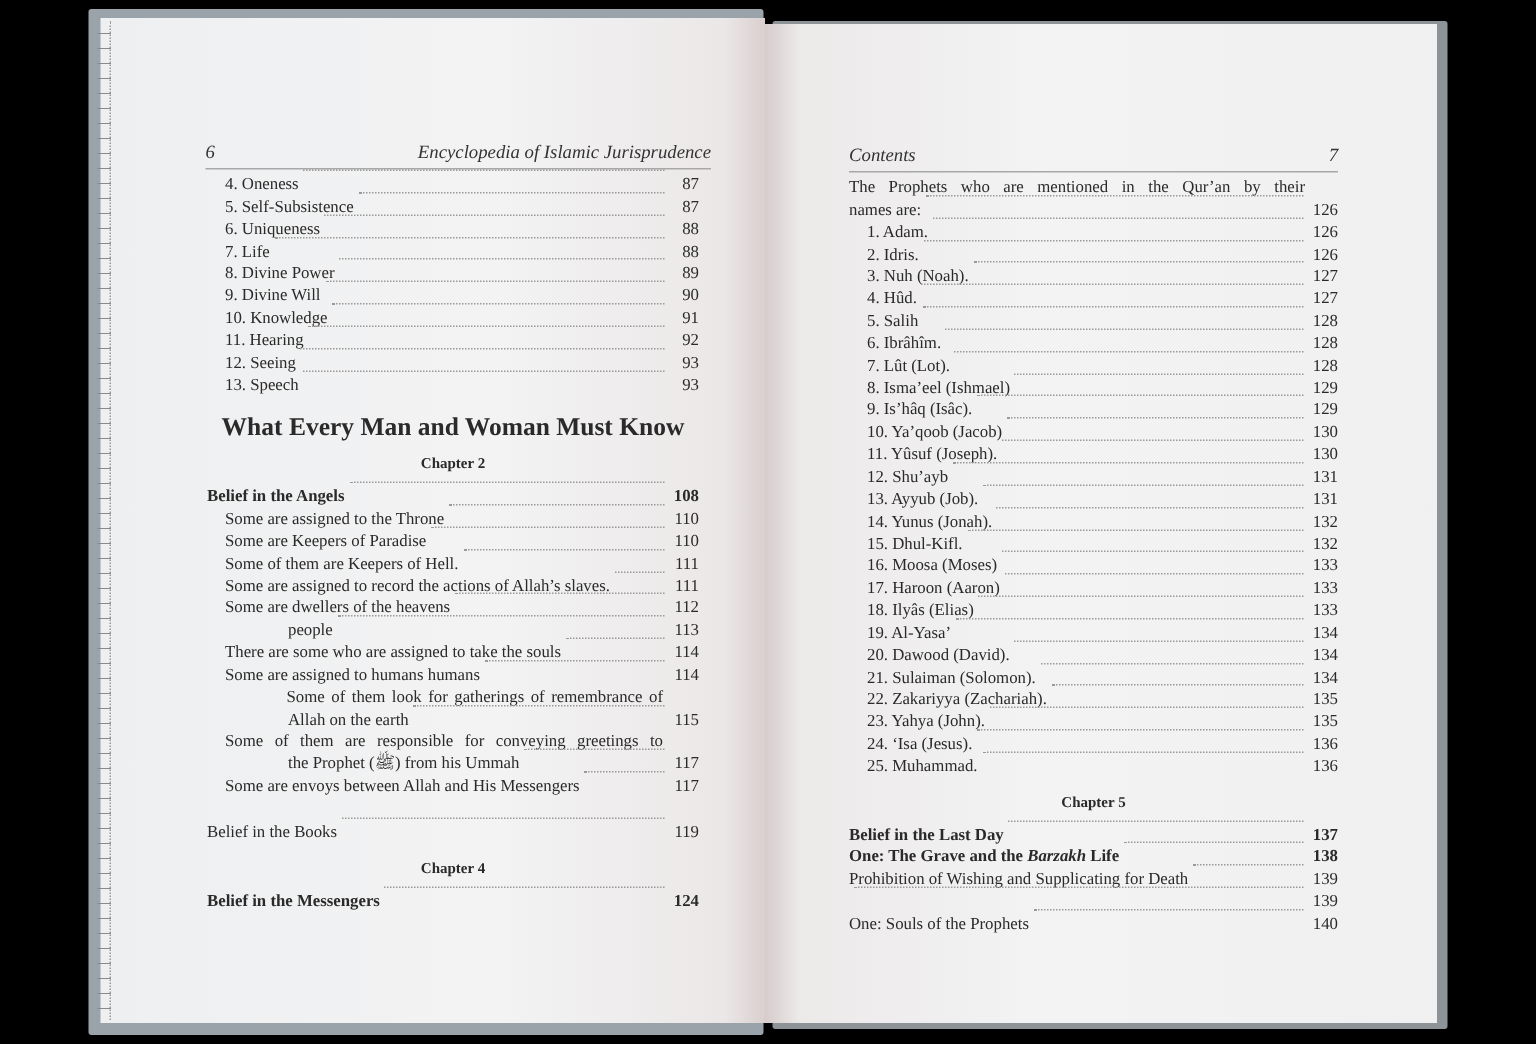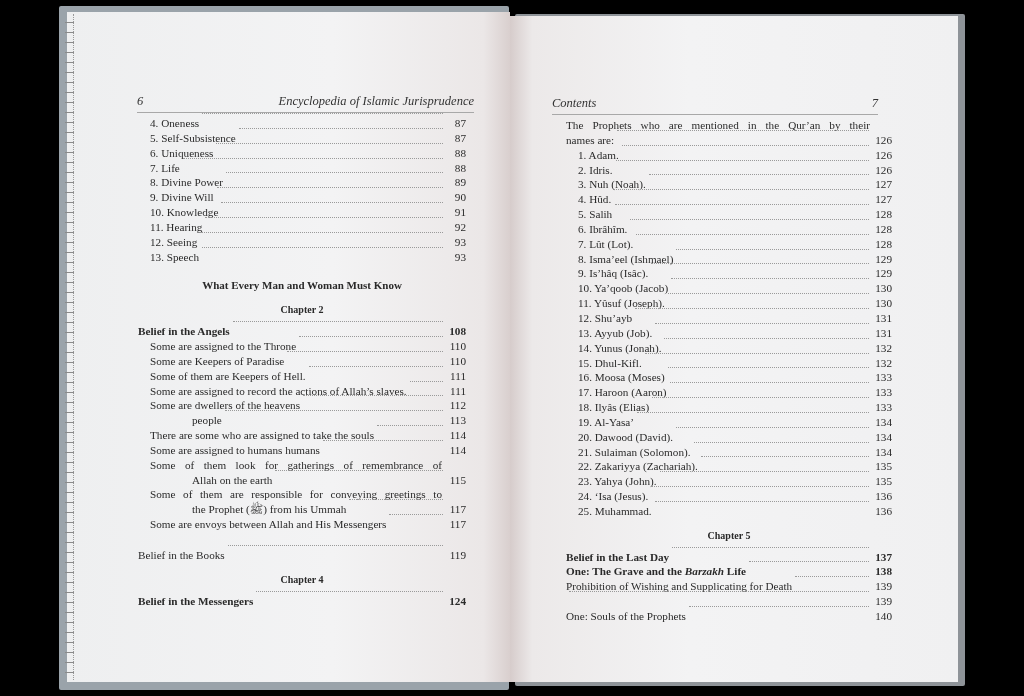--- a/index.html
+++ b/index.html
@@ -30,33 +30,33 @@
     position:absolute; left:65px; top:14px; width:8px; height:666px;
     background-image: repeating-linear-gradient(to bottom, transparent 0 8px, #8a8a8a 8px 9px, transparent 9px 10px);
     border-right:1px dotted #999;
   }
   .running-head {
     position:absolute; font-style:italic; font-size:12.5px; color:#333;
     border-bottom:1px solid #a8a8a8; padding-bottom:3px;
     display:flex; justify-content:space-between;
   }
   .rh-left { left:137px; top:94px; width:337px; }
-  .rh-right { left:552px; top:96px; width:326px; }
+  .rh-right { left:566px; top:96px; width:326px; }
   .toc { position:absolute; font-size:11.2px; line-height:14.85px; }
   .toc-left { left:138px; top:116px; width:328px; }
   .toc-right { left:566px; top:118px; width:326px; }
   .row { display:flex; align-items:flex-start; white-space:nowrap; }
   .row .t { flex:0 0 auto; }
   .row .lead { flex:1 1 auto; border-bottom:1px dotted #9a9a9a; margin:0 3px; position:relative; top:-3px; min-width:6px; }
   .row .p { flex:0 0 auto; text-align:right; min-width:20px; }
   .ind1 { padding-left:12px; }
   .bold { font-weight:bold; }
   .wrap { white-space:normal; text-align:justify; text-align-last:justify; }
   .hang { padding-left:42px; }
-  .section-title { font-weight:bold; text-align:center; font-size:11px; }
+  .section-title { font-weight:bold; text-align:center; font-size:17px; }
   .chapter { font-weight:bold; text-align:center; font-size:10px; }
   .gap-s { height:6px; }
   .gap-m { height:10px; }
   .gap-l { height:14px; }
 </style>
 </head>
 <body>
 
 <div class="book">
   <div class="cover-left"></div>
@@ -171,21 +171,21 @@
         <span class="t">There are some who are assigned to take the souls</span>
         <span class="lead"></span>
         <span class="p">114</span>
       </div>
     <div class="row ind1">
         <span class="t">Some are assigned to humans humans</span>
         <span class="lead"></span>
         <span class="p">114</span>
       </div>
     <div class="ind1">
-      <div class="wrap" style="padding-right:24px;">Some of them look for gatherings of remembrance of</div>
+      <div class="wrap" style="padding-right:24px;margin-left:41px;">Some of them look for gatherings of remembrance of</div>
       <div class="row hang">
           <span class="t">Allah on the earth</span>
           <span class="lead"></span>
           <span class="p">115</span>
         </div>
     </div>
     <div class="ind1">
       <div class="wrap" style="padding-right:24px;">Some of them are responsible for conveying greetings to</div>
       <div class="row hang">
           <span class="t">the Prophet (ﷺ) from his Ummah</span>

